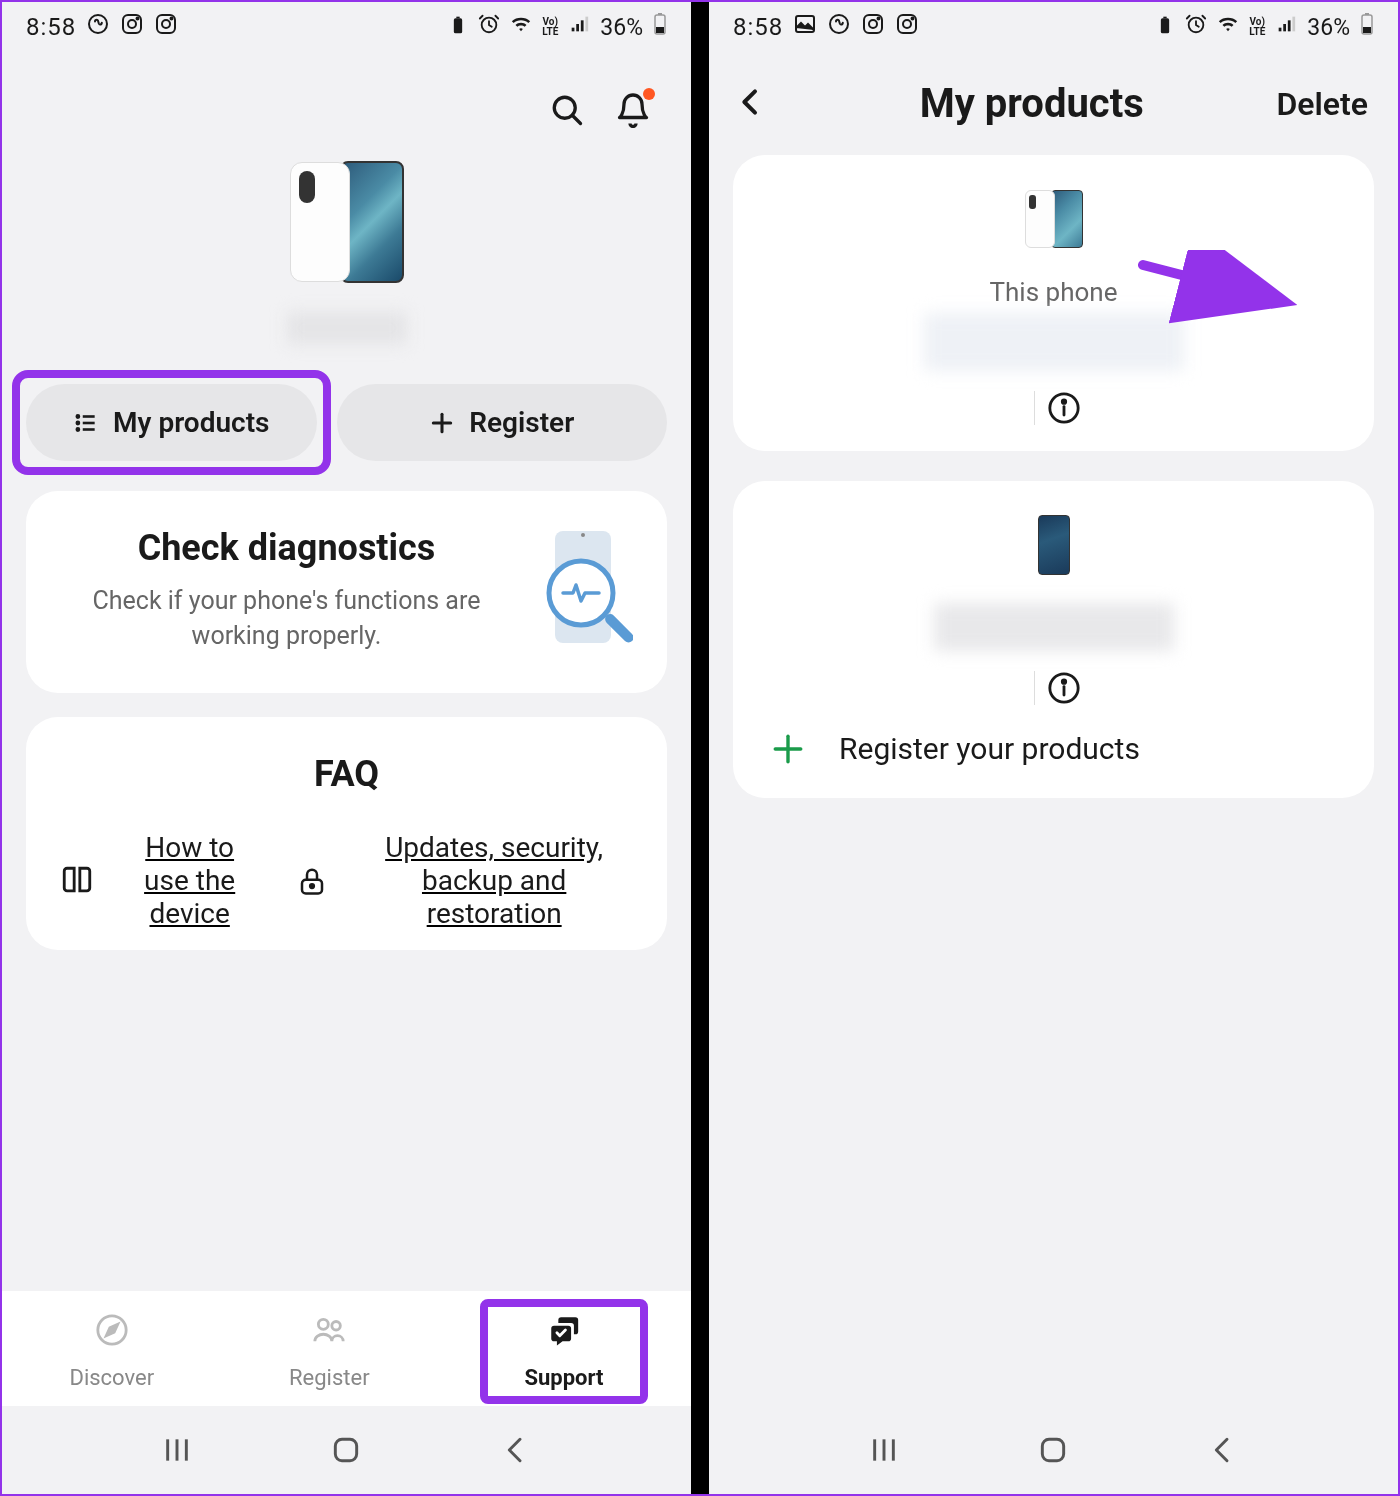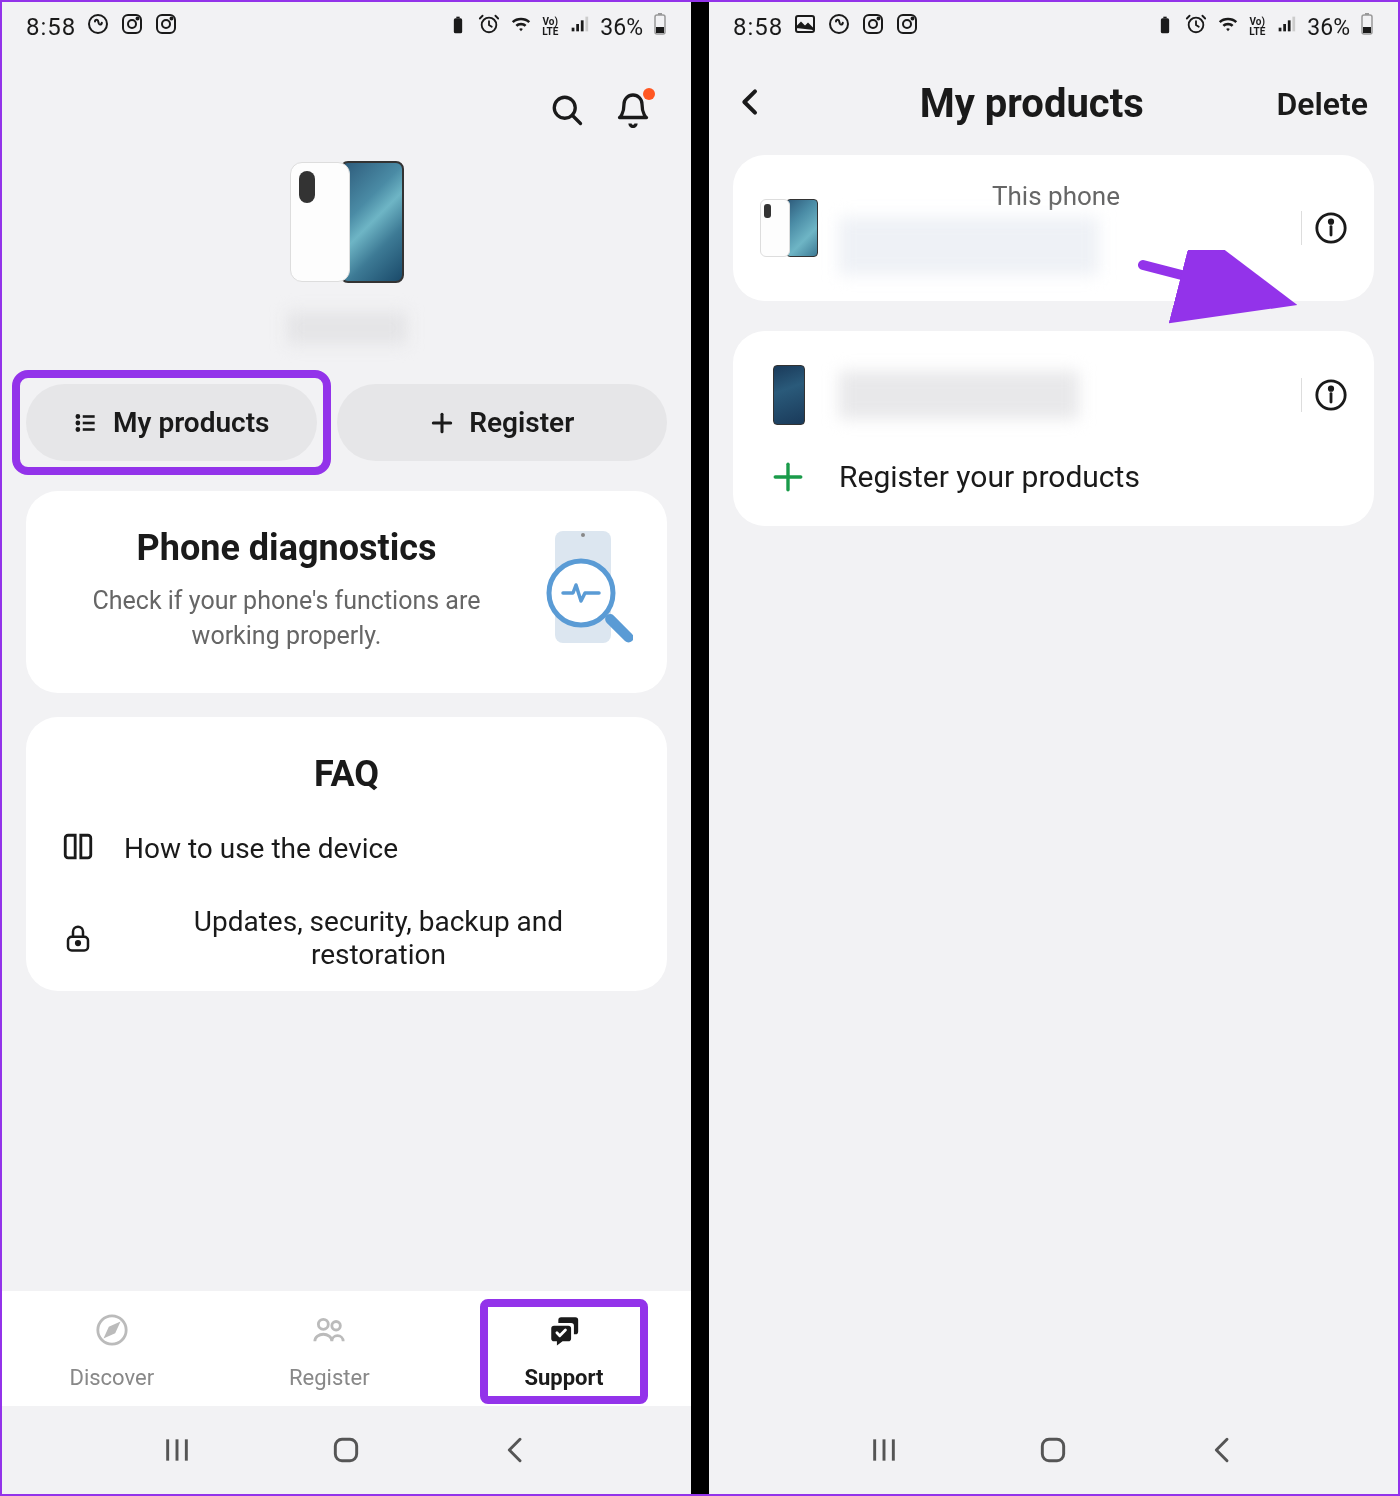--- a/index.html
+++ b/index.html
@@ -186,23 +186,24 @@
 .diag-icon {
   width: 100px;
   height: 130px;
   position: relative;
   display: flex;
   align-items: center;
   justify-content: center;
 }
 .faq-list {
   display: flex;
-  flex-direction: column;
+  flex-direction: row;
   gap: 40px;
   margin-top: 36px;
+  text-decoration: underline;
 }
 .faq-item {
   display: flex;
   align-items: center;
   gap: 28px;
   font-size: 28px;
   color: #1a1a1a;
   cursor: pointer;
 }
 .faq-item-icon {
@@ -274,20 +275,21 @@
 .product-card {
   background: white;
   border-radius: 32px;
   margin: 0 24px 30px;
   padding: 26px;
 }
 .product-row {
   display: flex;
   align-items: center;
   gap: 20px;
+  flex-direction: column;
 }
 .product-thumb {
   width: 60px;
   height: 76px;
   flex-shrink: 0;
   display: flex;
   align-items: center;
   justify-content: center;
 }
 .product-info {
@@ -443,21 +445,21 @@
         <svg width="26" height="26" viewBox="0 0 24 24" fill="none" stroke="#1a1a1a" stroke-width="2.8">
             <line x1="12" y1="4" x2="12" y2="20" stroke-linecap="round"></line>
             <line x1="4" y1="12" x2="20" y2="12" stroke-linecap="round"></line>
           </svg>
         <span>Register</span>
       </div>
     </div>
 
     <div class="card diag-card">
       <div class="diag-text">
-        <div class="card-title">Phone diagnostics</div>
+        <div class="card-title">Check diagnostics</div>
         <div class="card-subtitle">Check if your phone's functions are working properly.</div>
       </div>
       <div class="diag-icon">
         <svg width="100" height="130" viewBox="0 0 100 130">
           <rect x="22" y="4" width="56" height="112" rx="8" fill="#dce6f0"></rect>
           <circle cx="50" cy="8" r="2" fill="#888"></circle>
           <circle cx="48" cy="66" r="32" fill="white" stroke="#5a9bd5" stroke-width="5"></circle>
           <path d="M30 66 h10 l3-8 l5 16 l4-8 h14" stroke="#5a9bd5" stroke-width="3.5" fill="none" stroke-linecap="round" stroke-linejoin="round"></path>
           <rect x="70" y="88" width="10" height="36" rx="5" fill="#5a9bd5" transform="rotate(-45 75 90)"></rect>
         </svg>

